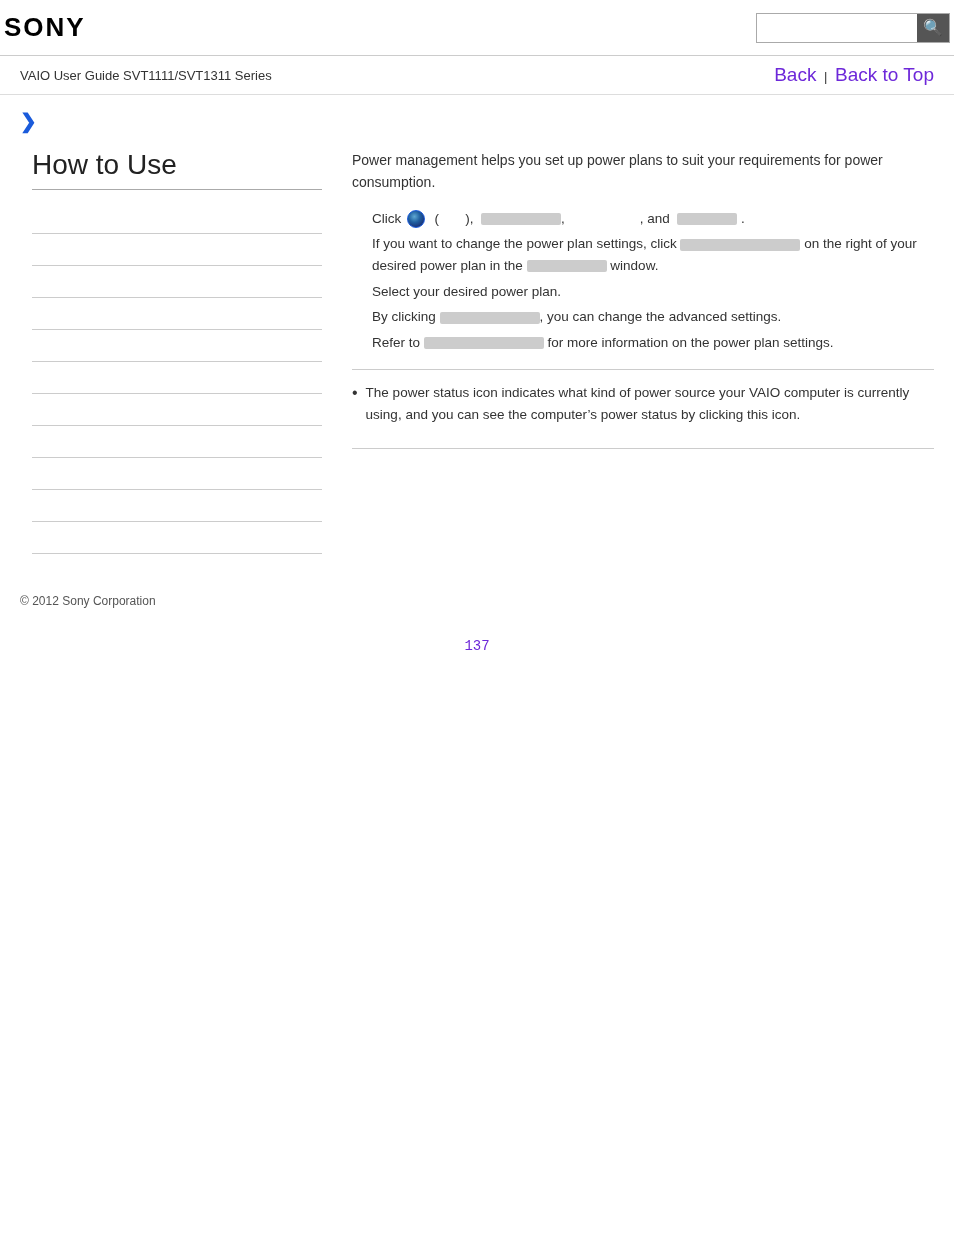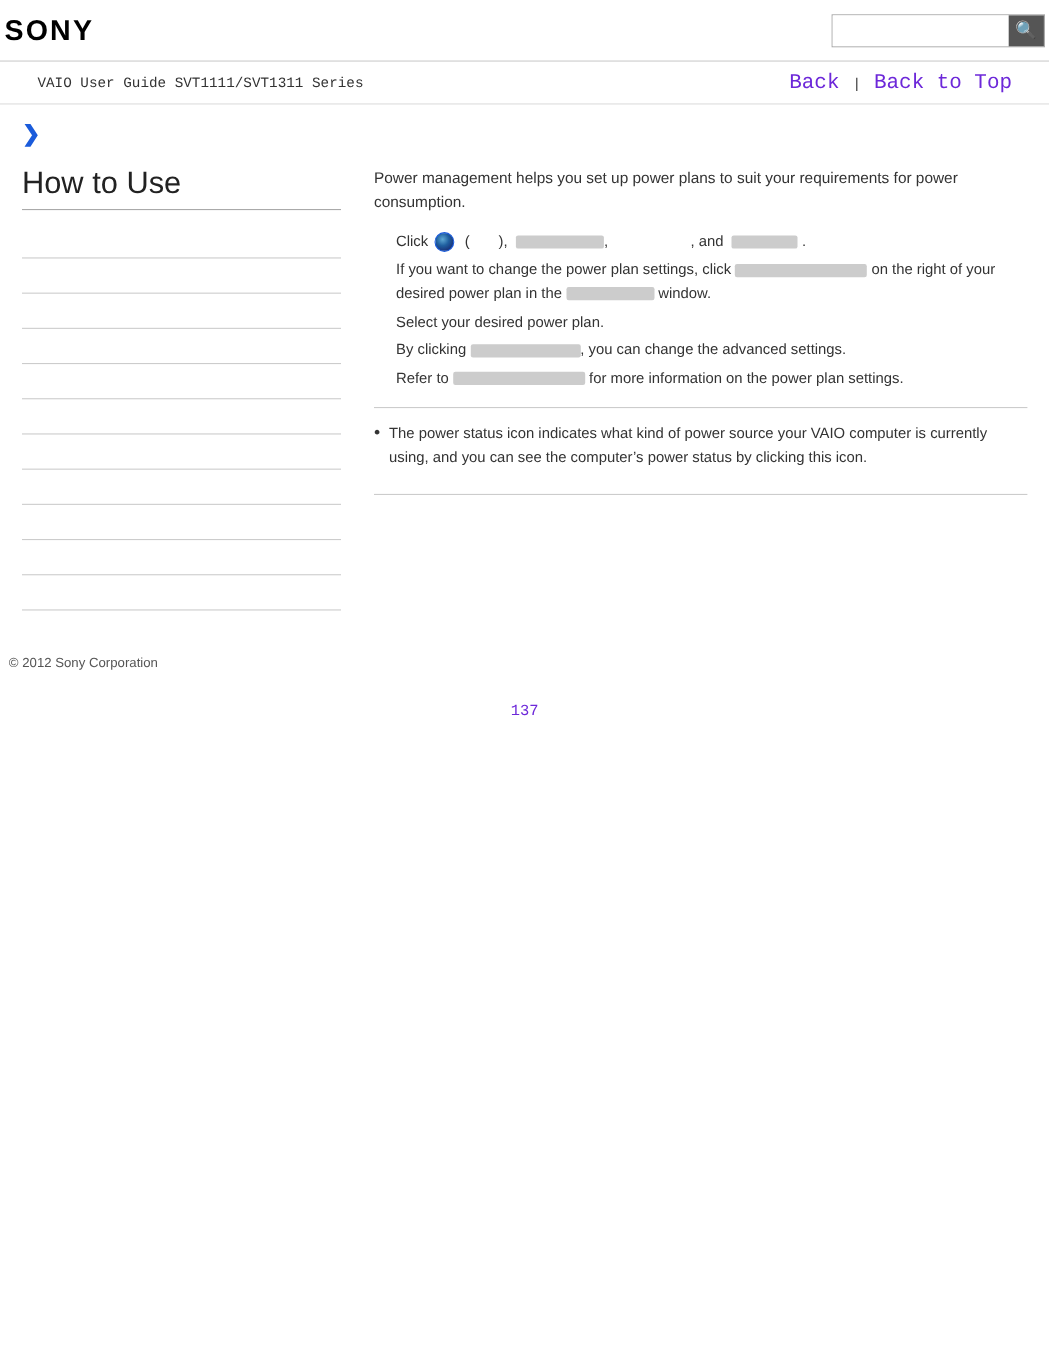--- a/index.html
+++ b/index.html
@@ -51,24 +51,23 @@
       justify-content: center;
       color: #fff;
       font-size: 16px;
     }
 
     
     .sub-header {
       display: flex;
       align-items: center;
       justify-content: space-between;
-      padding: 8px 34px;
+      padding: 8px 20px;
       font-size: 13px;
       border-bottom: 1px solid #ddd;
-      font-family: Liberation Mono, monospace;
     }
     .guide-title {
       color: #333;
     }
     .nav-links a {
       color: #6d28d9;
       text-decoration: none;
       font-size: 19px;
     }
     .nav-links .separator {
@@ -84,20 +83,21 @@
       color: #1a5bdb;
       font-size: 20px;
       font-weight: bold;
     }
 
     
     .main-content {
       display: flex;
       padding: 10px 20px 20px 20px;
       gap: 20px;
+      margin-left: 12px;
     }
 
     
     .sidebar {
       width: 290px;
       flex-shrink: 0;
     }
     .sidebar-title {
       font-size: 28px;
       font-weight: normal;
@@ -164,21 +164,21 @@
     }
 
     .bullet-dot {
       color: #333;
       font-size: 16px;
       line-height: 1.4;
       flex-shrink: 0;
     }
 
     .footer {
-      padding: 20px 20px 10px 8px;
+      padding: 20px 20px 10px 20px;
       font-size: 12px;
       color: #555;
     }
 
     .page-number {
       text-align: center;
       padding: 20px;
       font-size: 14px;
       color: #6d28d9;
       font-family: Liberation Mono, monospace;

